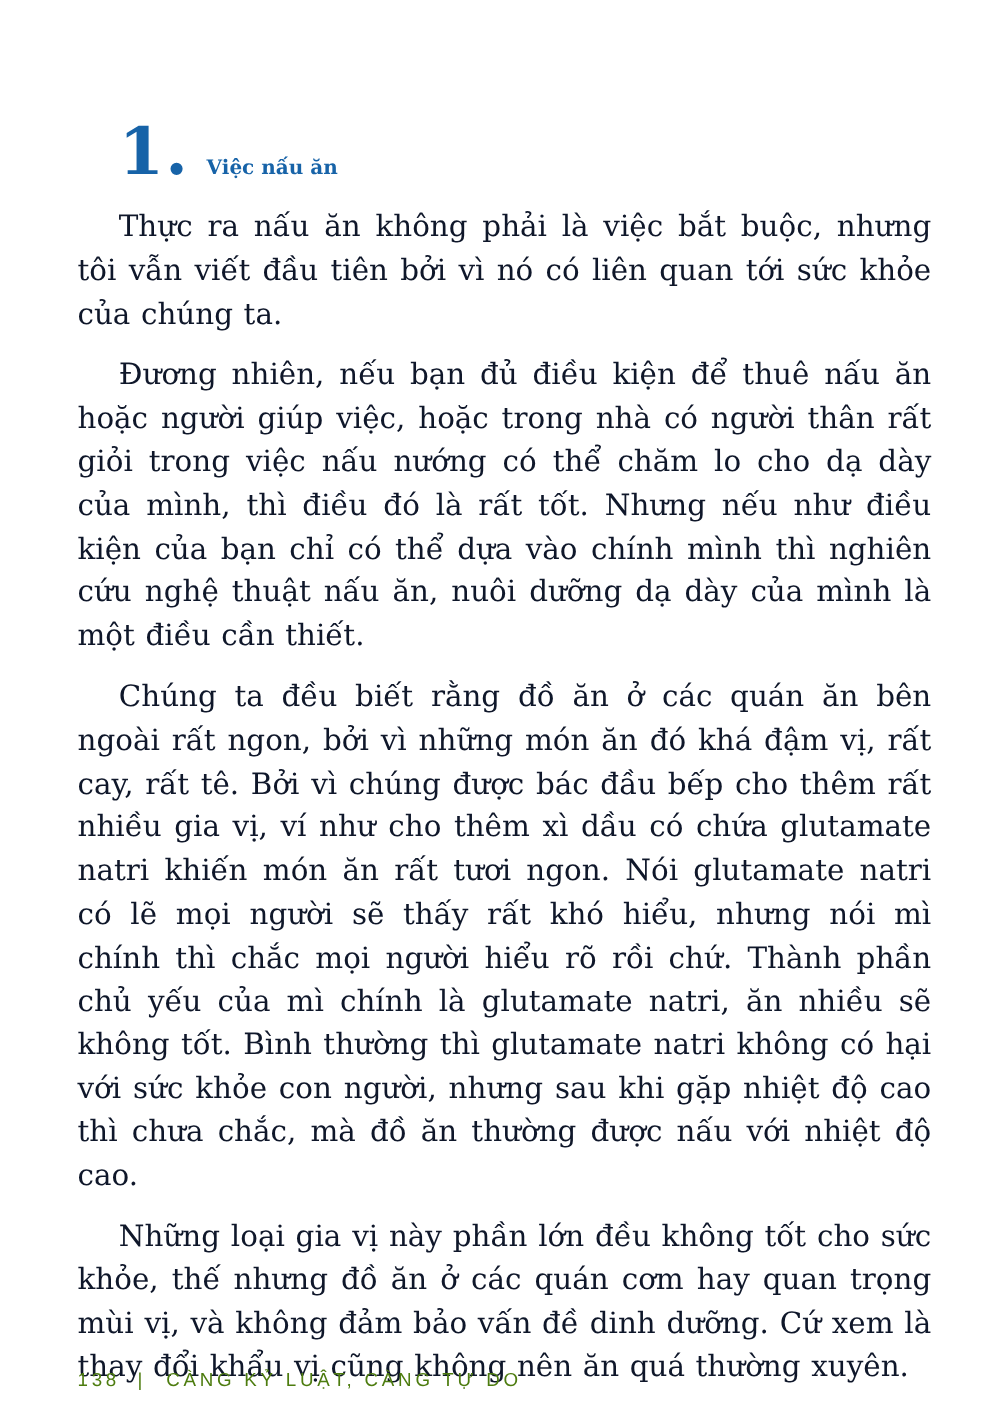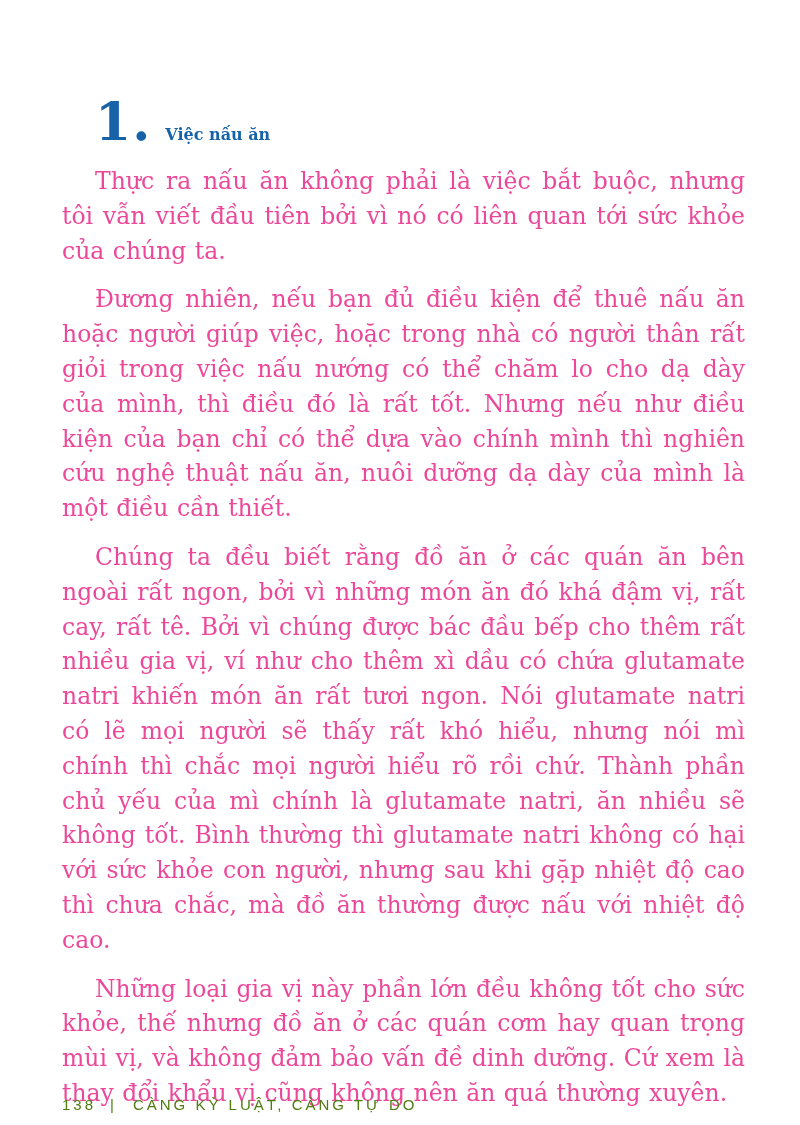--- a/index.html
+++ b/index.html
@@ -34,21 +34,21 @@
     font-weight: bold;
     line-height: 1;
     letter-spacing: 1px;
   }
   .chapter-title {
     font-size: 16px;
     font-weight: bold;
   }
   .body-text p {
     margin: 0 0 14px 0;
-    color: #ec4899;
+    color: #0f172a;
     font-size: 23.5px;
     line-height: 34.8px;
     text-align: justify;
     text-indent: 33px;
     word-spacing: 1px;
   }
   .body-text {
     margin-top: 16px;
   }
   .footer {

